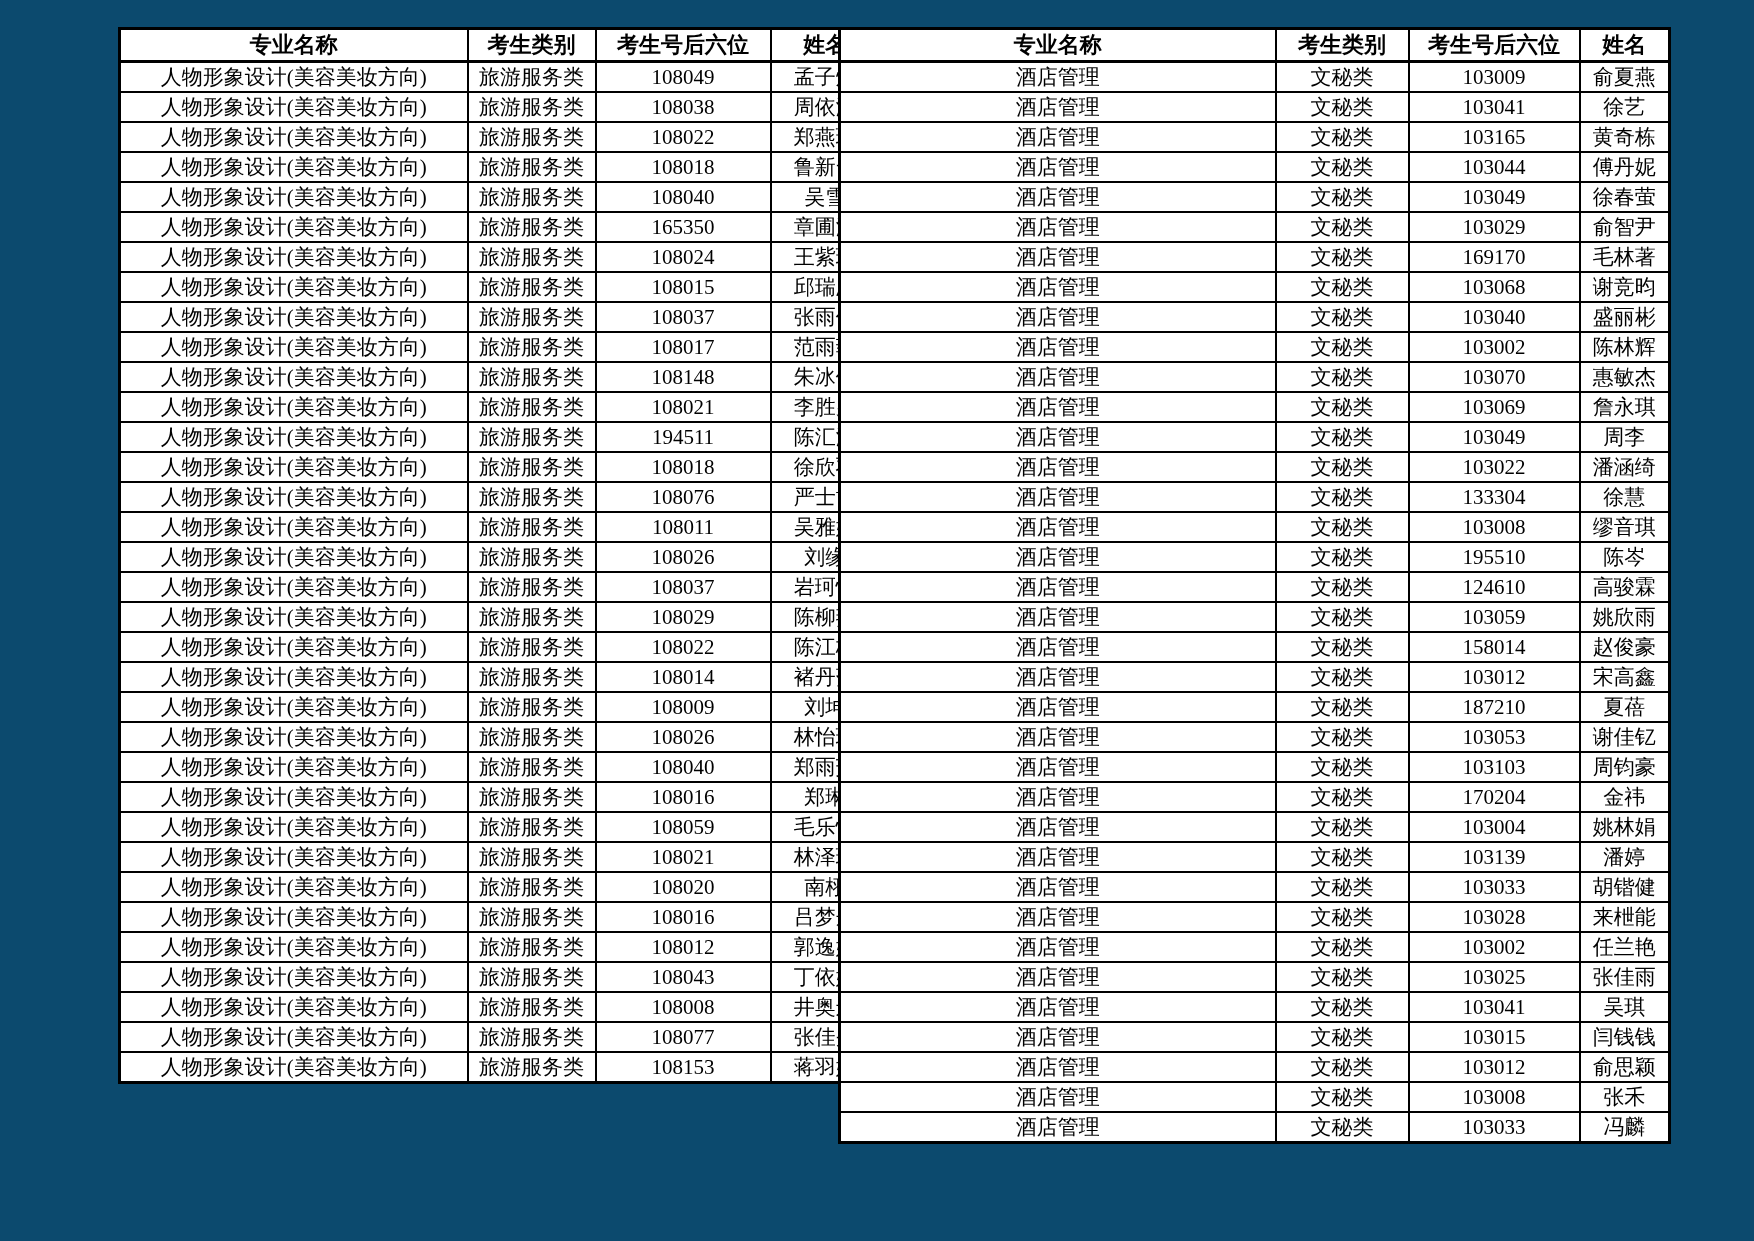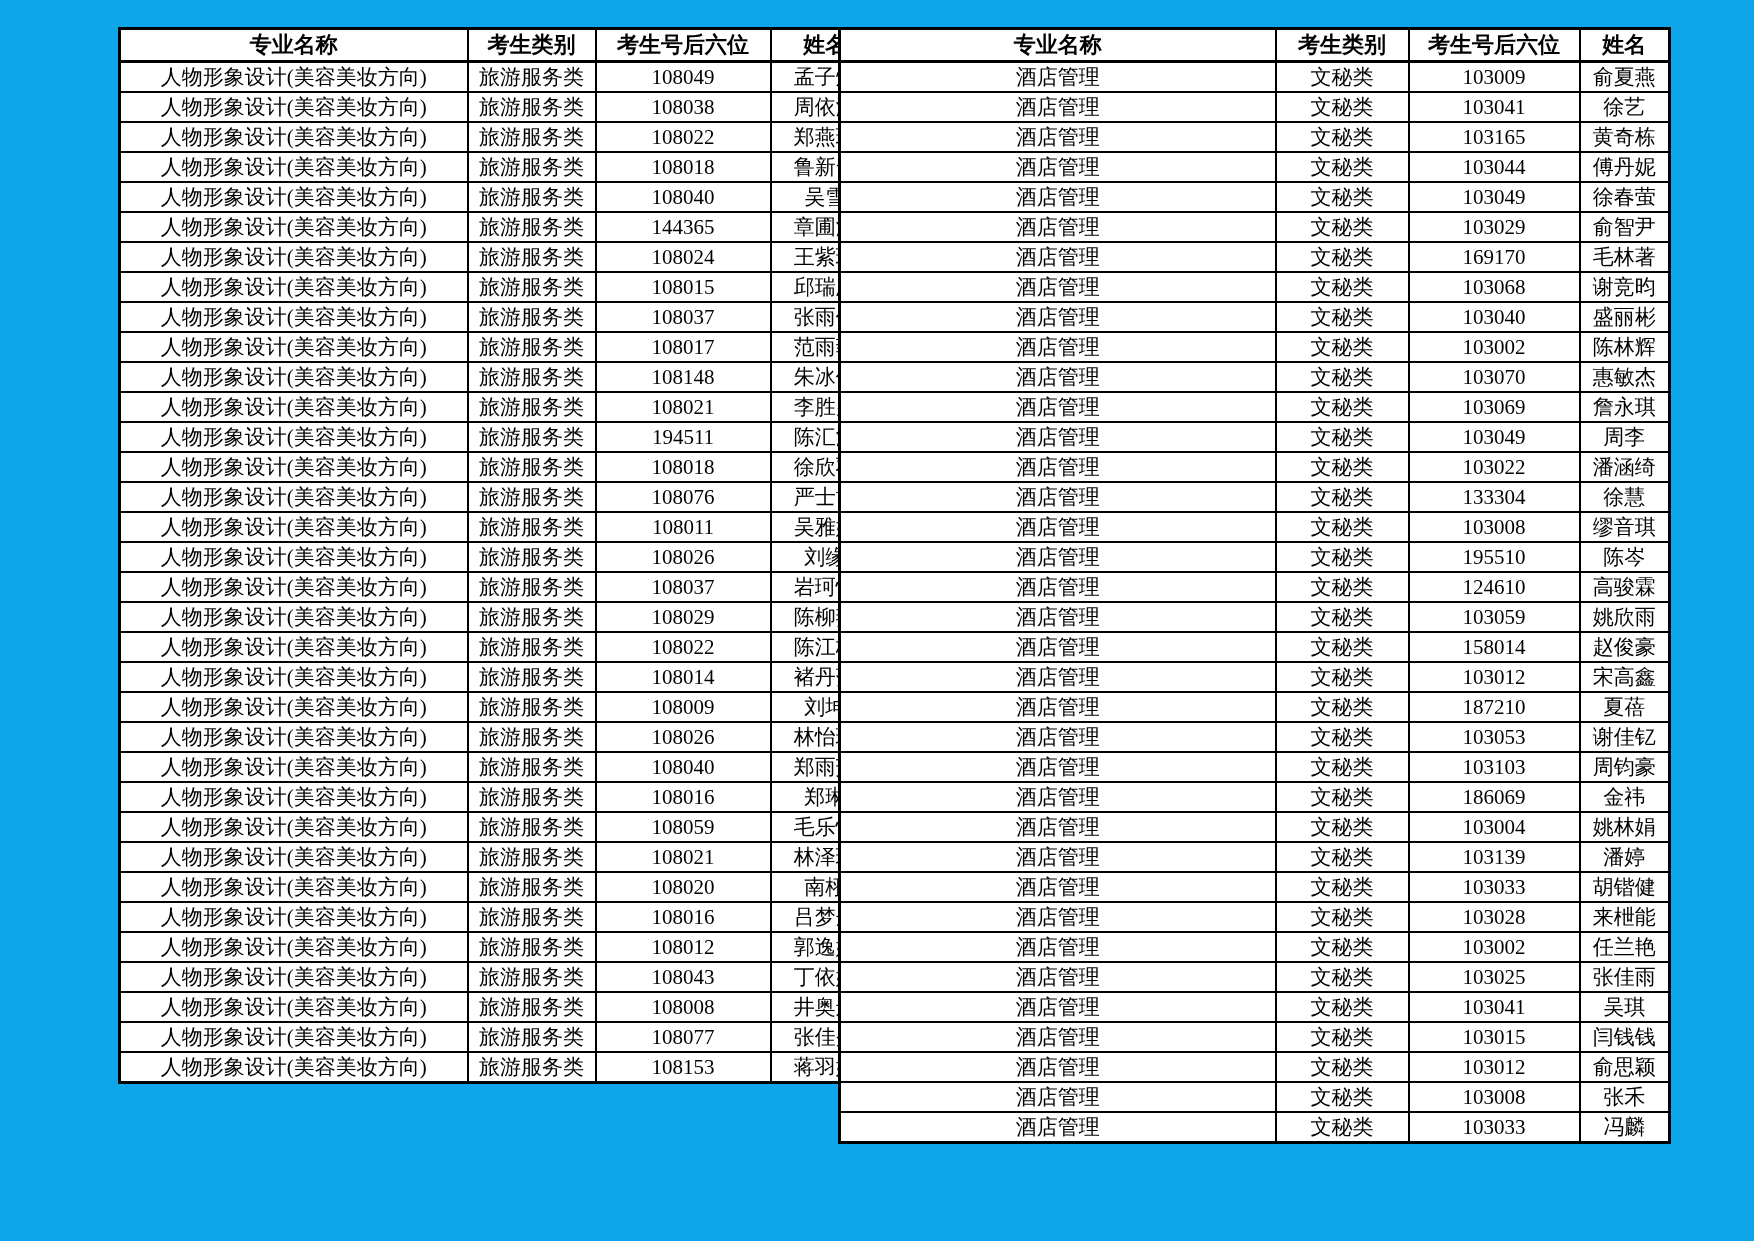--- a/index.html
+++ b/index.html
@@ -1,21 +1,21 @@
 <!DOCTYPE html>
 <html><head>
 <meta charset="utf-8">
 <style>
   html,body{margin:0;padding:0;}
   body{
     width:1754px;height:1241px;background:#ffffff;
     font-family:"Liberation Serif","DejaVu Serif",serif;
     color:#000;
   }
-  .page{position:relative;width:1754px;height:1241px;background:#0ea5e9;overflow:hidden;}
+  .page{position:relative;width:1754px;height:1241px;background:#0c4a6e;overflow:hidden;}
   table.roster{
     position:absolute;border-collapse:collapse;table-layout:fixed;
     background:#ffffff;border:3px solid #000;
   }
   table.roster.left{left:118px;top:27px;}
   table.roster.right{left:838px;top:27px;}
   .roster th,.roster td{
     border:2px solid #000;text-align:center;vertical-align:middle;
     padding:0;overflow:hidden;white-space:nowrap;
   }
@@ -76,21 +76,21 @@
         </tr>
         <tr>
           <td>人物形象设计(美容美妆方向)</td>
           <td>旅游服务类</td>
           <td>108040</td>
           <td>吴雪</td>
         </tr>
         <tr>
           <td>人物形象设计(美容美妆方向)</td>
           <td>旅游服务类</td>
-          <td>144365</td>
+          <td>165350</td>
           <td>章圃源</td>
         </tr>
         <tr>
           <td>人物形象设计(美容美妆方向)</td>
           <td>旅游服务类</td>
           <td>108024</td>
           <td>王紫琪</td>
         </tr>
         <tr>
           <td>人物形象设计(美容美妆方向)</td>
@@ -412,21 +412,21 @@
         </tr>
         <tr>
           <td>酒店管理</td>
           <td>文秘类</td>
           <td>103103</td>
           <td>周钧豪</td>
         </tr>
         <tr>
           <td>酒店管理</td>
           <td>文秘类</td>
-          <td>186069</td>
+          <td>170204</td>
           <td>金祎</td>
         </tr>
         <tr>
           <td>酒店管理</td>
           <td>文秘类</td>
           <td>103004</td>
           <td>姚林娟</td>
         </tr>
         <tr>
           <td>酒店管理</td>

